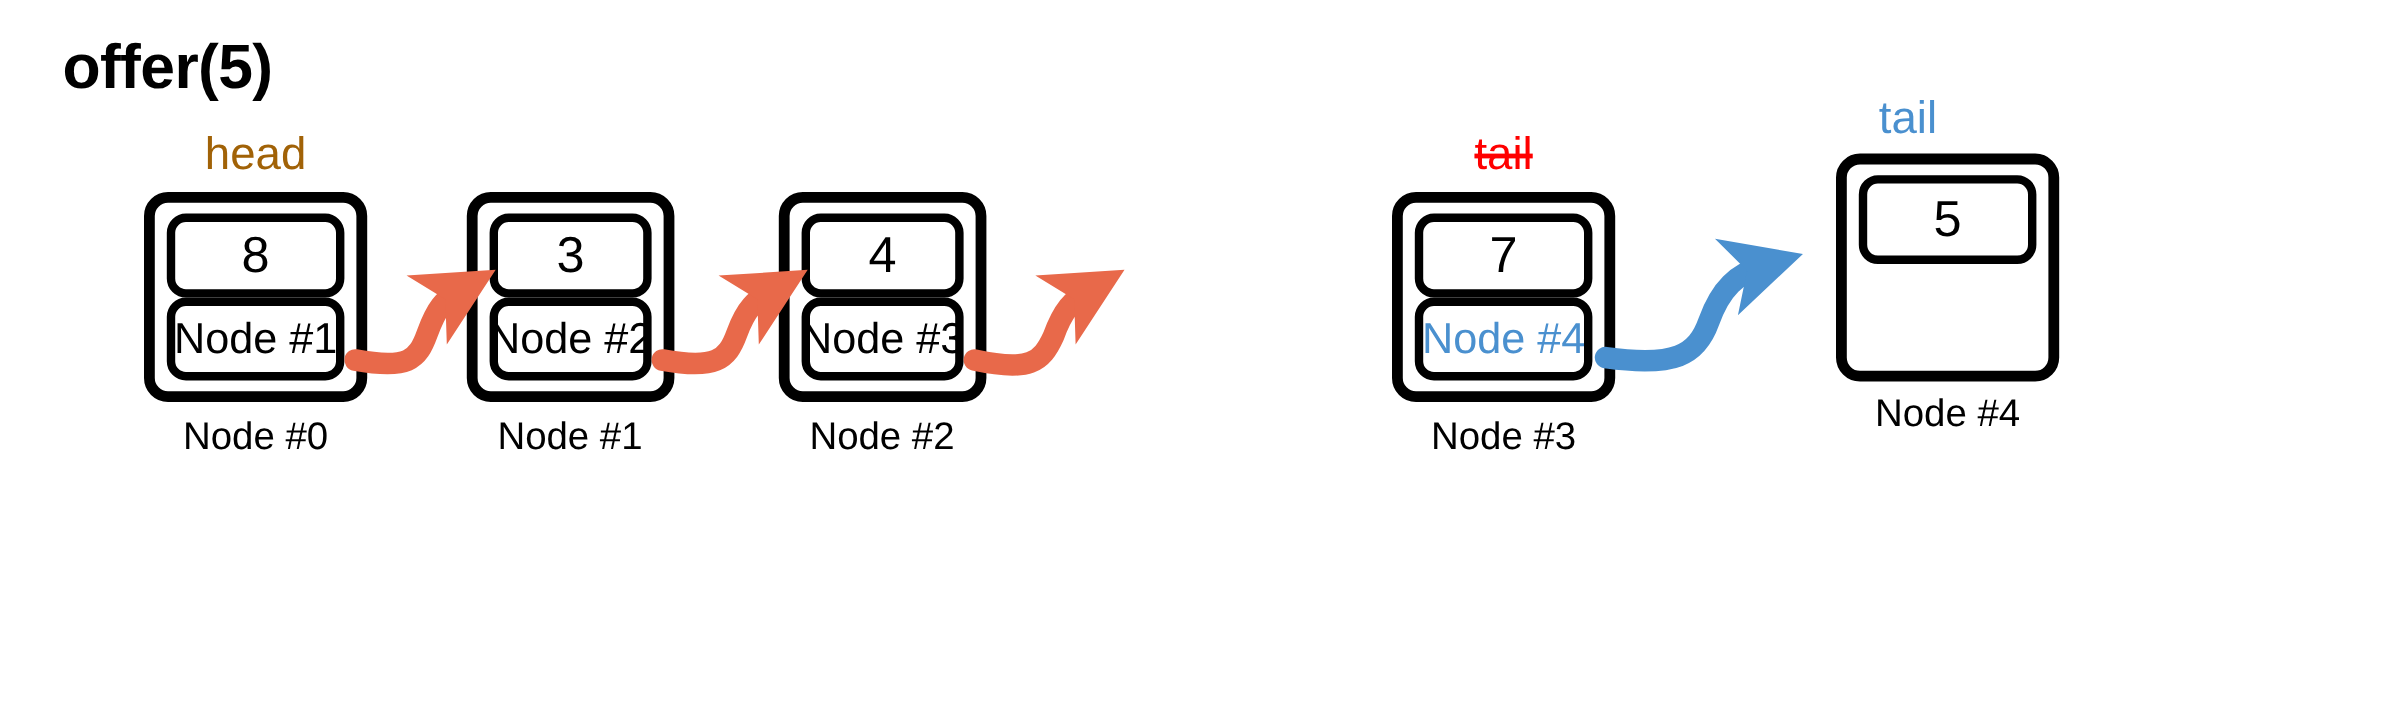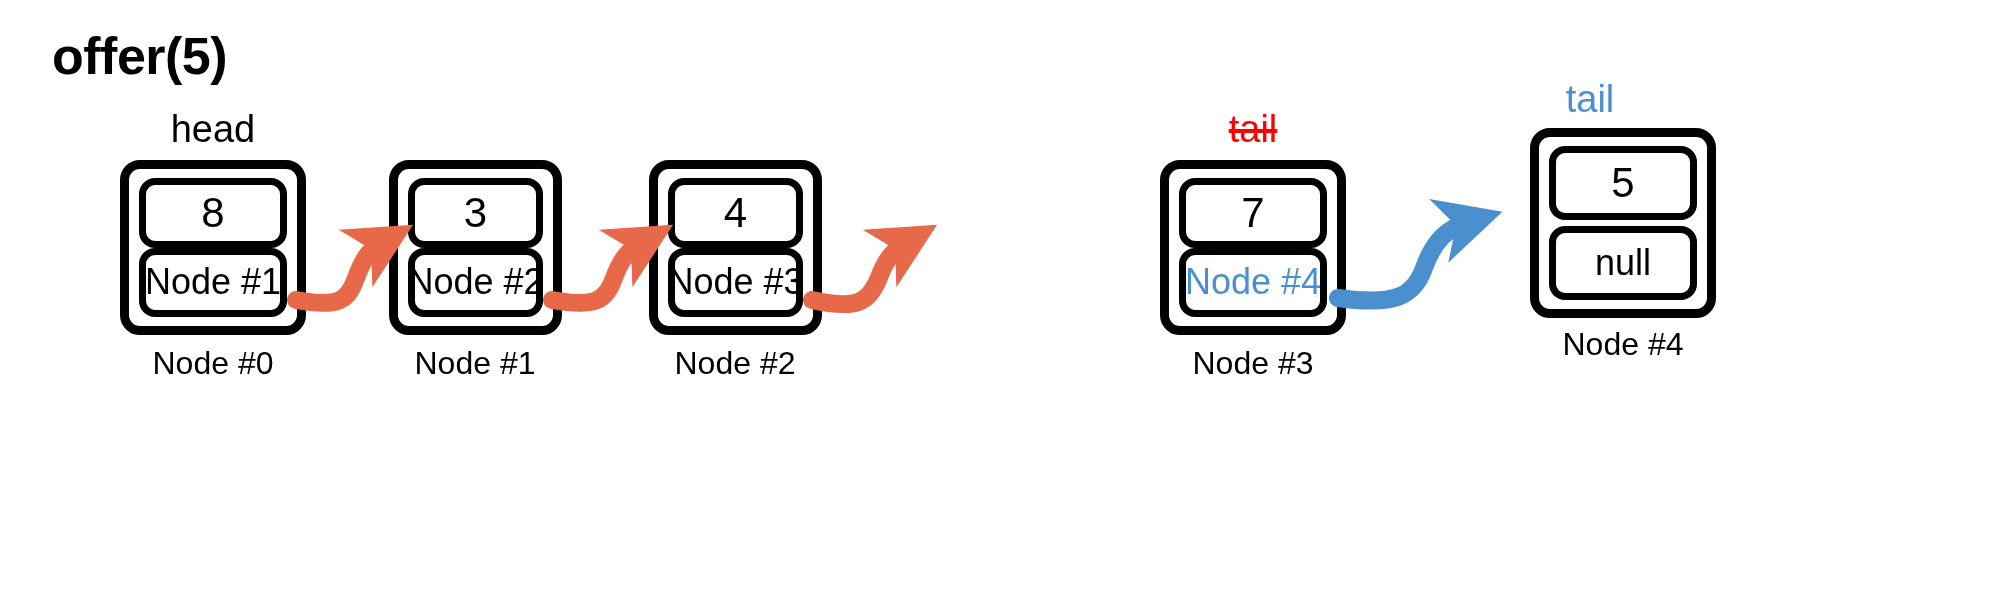--- a/index.html
+++ b/index.html
@@ -70,21 +70,21 @@
   .node-label {
     position: absolute;
     font-size: 32px;
     color: #000000;
     text-align: center;
     white-space: nowrap;
   }
   .ptr-label {
     position: absolute;
     font-size: 38px;
-    color: #000000;
+    color: #a16207;
     text-align: center;
     white-space: nowrap;
   }
   .ptr-label.tail-old {
     color: #ff0000;
     text-decoration: line-through;
     text-decoration-thickness: 4px;
   }
   .ptr-label.tail-new {
     color: #4a90cf;
@@ -132,21 +132,20 @@
   <div class="node-label" style="left:642px; top:345px; width:186px;">Node #2</div>
 
   <div class="node" style="left:1160px; top:160px; width:186px; height:175px;">
     <div class="cell cell-value">7</div>
     <div class="cell cell-next blue">Node #4</div>
   </div>
   <div class="node-label" style="left:1160px; top:345px; width:186px;">Node #3</div>
 
   <div class="node" style="left:1530px; top:128px; width:186px; height:190px;">
     <div class="cell cell-value">5</div>
-    <div class="cell cell-next">null</div>
   </div>
   <div class="node-label" style="left:1530px; top:326px; width:186px;">Node #4</div>
 
   <svg id="arrows" viewBox="0 0 2000 591">
     <defs>
       <marker id="head-orange" markerWidth="4.2" markerHeight="4.2" refX="1.9" refY="2.1" orient="auto">
         <path d="M0.2,0.25 L3.9,2.1 L0.2,3.95 L1.2,2.1 Z" fill="#e8694a"></path>
       </marker>
       <marker id="head-blue" markerWidth="4.2" markerHeight="4.2" refX="1.9" refY="2.1" orient="auto">
         <path d="M0.2,0.25 L3.9,2.1 L0.2,3.95 L1.2,2.1 Z" fill="#4a90cf"></path>

